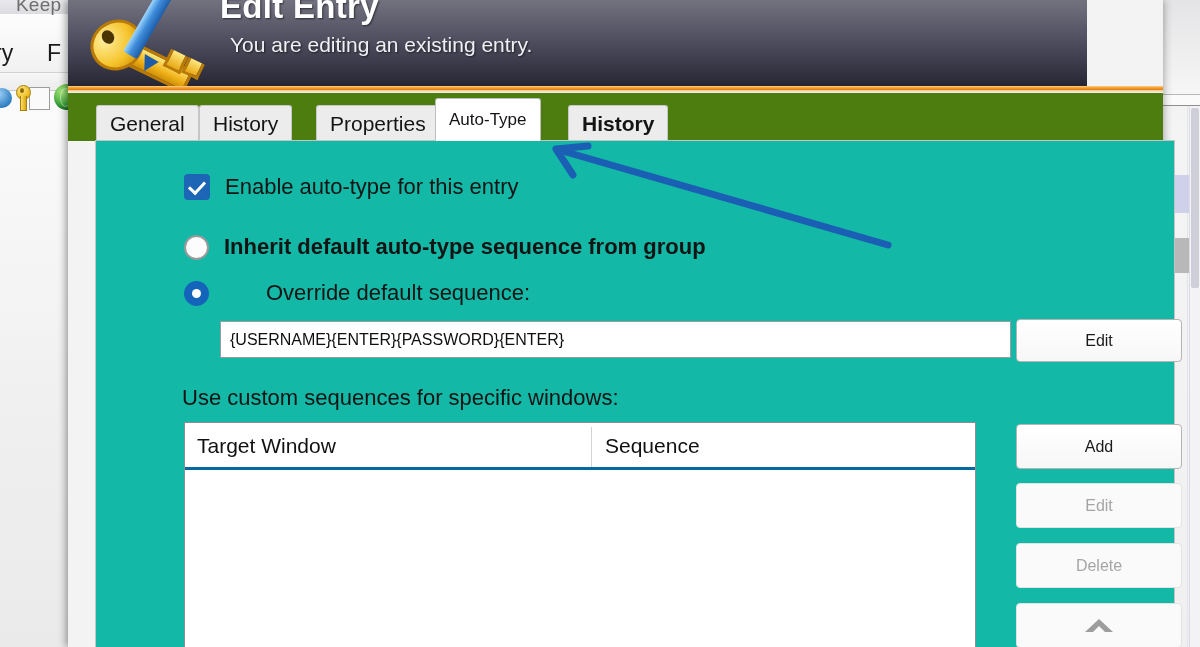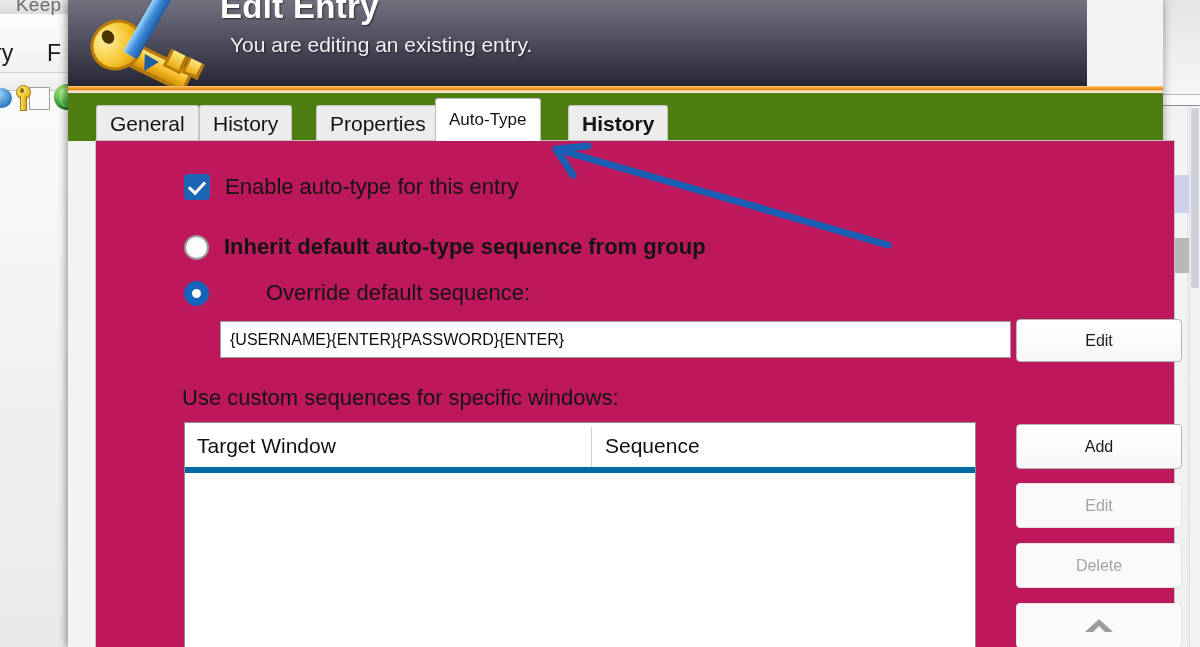--- a/index.html
+++ b/index.html
@@ -301,21 +301,21 @@
     border-color: #bdbdbd;
     z-index: 4;
     font-size: 17px;
   }
 
   
   .panel {
     position: absolute;
     left: 27px; top: 140px;
     width: 1080px; height: 507px;
-    background: #be185d;
+    background: #14b8a6;
     border: 1px solid #c4c4c4;
     border-bottom: none;
     box-sizing: border-box;
   }
 
   .row { position: absolute; display: flex; align-items: center; }
 
   
   .cb-row { left: 88px; top: 33px; }
   .checkbox {
@@ -420,21 +420,21 @@
     background: #ffffff;
     border: 1px solid #8b8e95;
     border-bottom: none;
     box-sizing: border-box;
   }
   .table-head {
     position: absolute;
     left: 0; top: 0;
     width: 790px; height: 44px;
     background: #ffffff;
-    border-bottom: 6px solid #0369a1;
+    border-bottom: 3px solid #0369a1;
   }
   .th {
     position: absolute;
     top: 11px;
     font-size: 21px;
     color: #111111;
     white-space: nowrap;
   }
   .th-1 { left: 12px; }
   .th-2 { left: 420px; }

